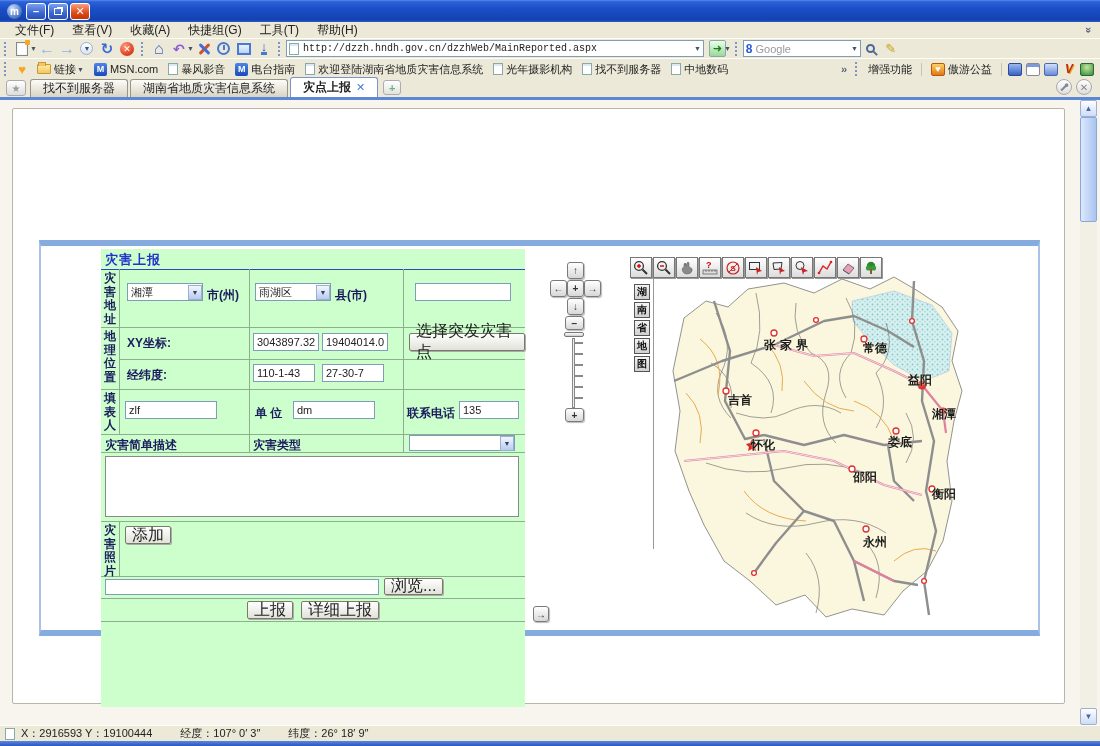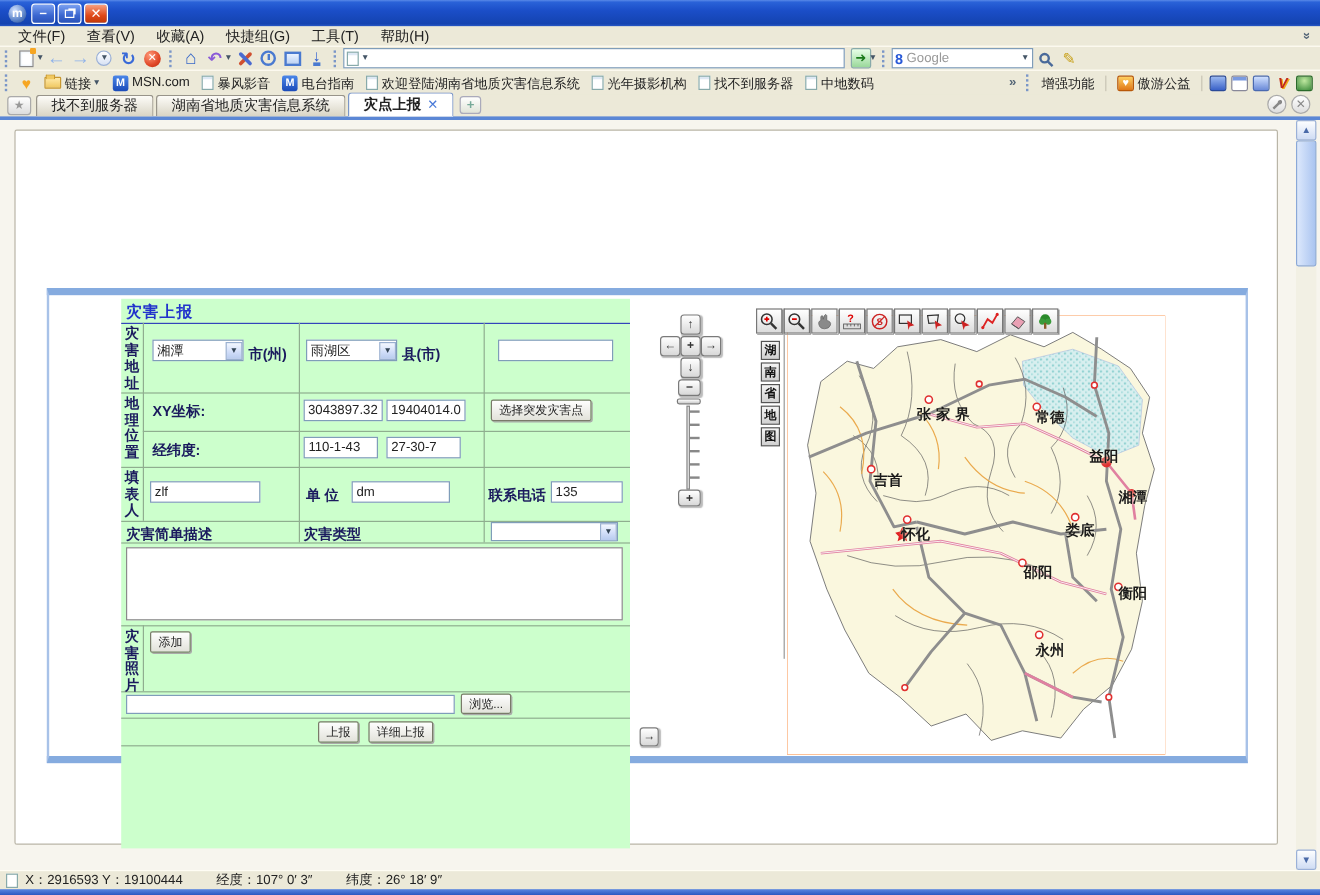--- a/index.html
+++ b/index.html
@@ -93,36 +93,36 @@
   .hl {position:absolute;background:#8fae8f;height:1px}
   .vl {position:absolute;background:#8fae8f;width:1px}
   .hl.blue {background:#3344bb}
   .vlabel {position:absolute;width:14px;line-height:13.5px;word-break:break-all;text-align:center;color:#1b1b5e;font-weight:bold;font-size:12px}
   .flabel {position:absolute;color:#1b1b5e;font-weight:bold;font-size:12px;white-space:nowrap}
   .fsuffix {position:absolute;color:#1b1b5e;font-weight:bold;font-size:12px;white-space:nowrap}
   .inp {position:absolute;height:18px;background:#fff;border:1px solid #7f9db9;font-size:11px;padding:0 3px;color:#222;font-family:"Liberation Sans",sans-serif}
   .selbox {position:absolute;height:18px;background:#fff;border:1px solid #7f9db9;display:flex;align-items:center;font-size:11px}
   .selbox .stxt {flex:1;padding:0 3px;white-space:nowrap;overflow:hidden}
   .btn {position:absolute;height:18px;background:linear-gradient(#fefefe,#e2e2da);border:1px solid #7a7a6a;border-radius:2px;
-    font-size:10px;color:#222;display:flex;align-items:center;justify-content:center;padding:0 6px;box-shadow:1px 1px 0 #aaa}
+    font-size:16px;color:#222;display:flex;align-items:center;justify-content:center;padding:0 6px;box-shadow:1px 1px 0 #aaa}
   .ta {position:absolute;background:#fff;border:1px solid #8a8a8a;resize:none;font-size:11px;padding:2px}
   .btnrow {position:absolute;left:0;top:350px;width:424px;height:22px;display:flex;align-items:center;justify-content:center;gap:8px}
   .btnrow .btn {position:static}
   
   .navbtn {position:absolute;width:17px;height:17px;border:1px solid #7a7a7a;border-radius:3px;background:linear-gradient(#ffffff,#d8d8d8);
     display:flex;align-items:center;justify-content:center;font-size:10px;font-weight:bold;color:#333;box-shadow:1px 1px 1px #bbb}
   .zoomtrack {position:absolute;width:3px;background:#eee;border:1px solid #888}
   .ztick {position:absolute;width:8px;height:2px;background:#888}
   .zthumb {position:absolute;width:20px;height:5px;border:1px solid #777;background:linear-gradient(#fff,#ccc);border-radius:2px}
   .mtoolbar {position:absolute;left:589px;top:11px;display:flex;gap:1px;z-index:5}
   .mtool {width:22px;height:21px;border:1px solid #777;background:linear-gradient(#ffffff,#dcdcdc);display:flex;align-items:center;justify-content:center;box-shadow:1px 1px 0 #999}
   .striptile {position:absolute;left:593px;width:16px;height:16px;border:1px solid #555;background:linear-gradient(#f4f4f4,#d0d0d0);
     color:#111;font-size:10px;font-weight:bold;display:flex;align-items:center;justify-content:center}
   .vrule {position:absolute;left:612px;top:11px;width:1px;height:292px;background:#999}
-  .mapbox {position:absolute;left:615px;top:17px;width:315px;height:366px;background:#f97316;overflow:hidden}
+  .mapbox {position:absolute;left:615px;top:17px;width:315px;height:366px;background:#ef4444;overflow:hidden}
   .citylbl {position:absolute;font-size:12px;font-weight:bold;color:#1a1a1a;white-space:nowrap;text-shadow:0 0 2px #fffbe0}
   
   .sbar {position:absolute;left:1080px;top:0;width:17px;height:625px;background:#f2f0e4}
   .sbtn {position:absolute;left:0;width:17px;height:17px;border:1px solid #9ab0d8;border-radius:2px;background:linear-gradient(#fdfeff,#cfdcf4);
     color:#4a6aa8;font-size:8px;display:flex;align-items:center;justify-content:center}
   .sthumb {position:absolute;left:0;top:17px;width:17px;height:105px;border:1px solid #8aa8d8;border-radius:2px;background:linear-gradient(90deg,#dce8fc,#aac4f0)}
   
   .statusbar {position:absolute;top:725px;left:0;width:1100px;height:16px;background:#ece9d8;border-top:1px solid #fffdf4;display:flex;align-items:center;font-size:11px;color:#222}
   .statusbar .txt {margin-right:28px;white-space:nowrap}
   .s-page {width:10px;height:12px;background:#fff;border:1px solid #8aa;margin:0 6px 0 5px}
@@ -202,20 +202,21 @@
       </span>
     <span class="tico">
         <span class="ico-link"></span>
       </span>
     <span class="tico">
         <span class="ico-down">↓</span>
       </span>
     <span class="grip"></span>
     <span class="field addr">
       <span class="b-page" style="margin-right:4px"></span>
+      <span class="txt">http://dzzh.hndh.gov.cn/dzzhWeb/MainReported.aspx</span>
       <span class="ddarrow">▼</span>
     </span>
     <span style="width:5px"></span>
     <span class="gobtn">➜</span>
     <span class="ddarrow">▼</span>
     <span class="grip"></span>
     <span class="field search">
       <span class="logo8">8</span>
       <span class="txt">Google</span>
       <span class="ddarrow">▼</span>

